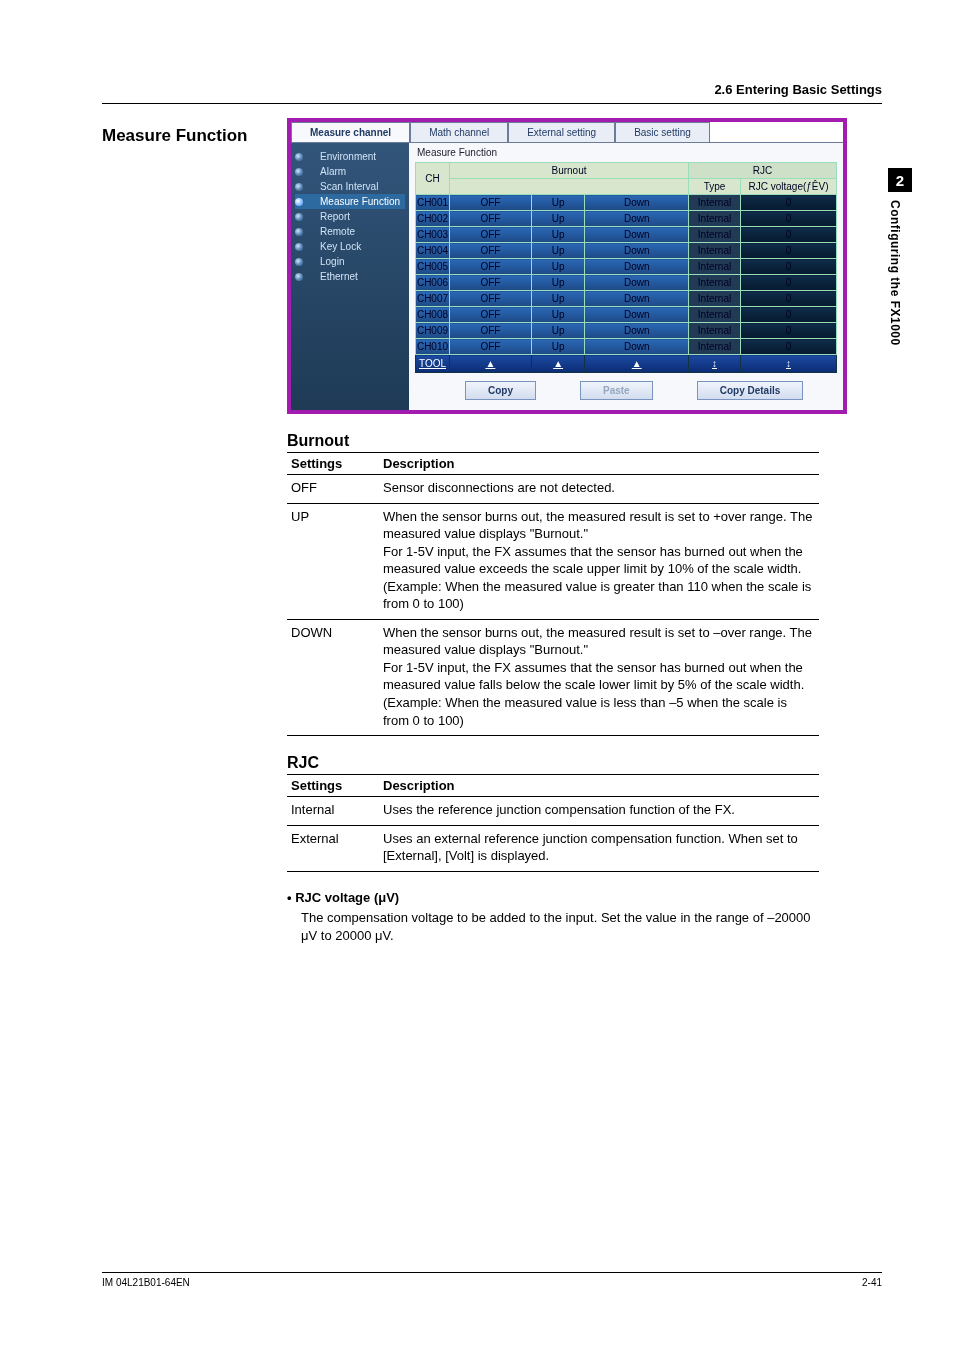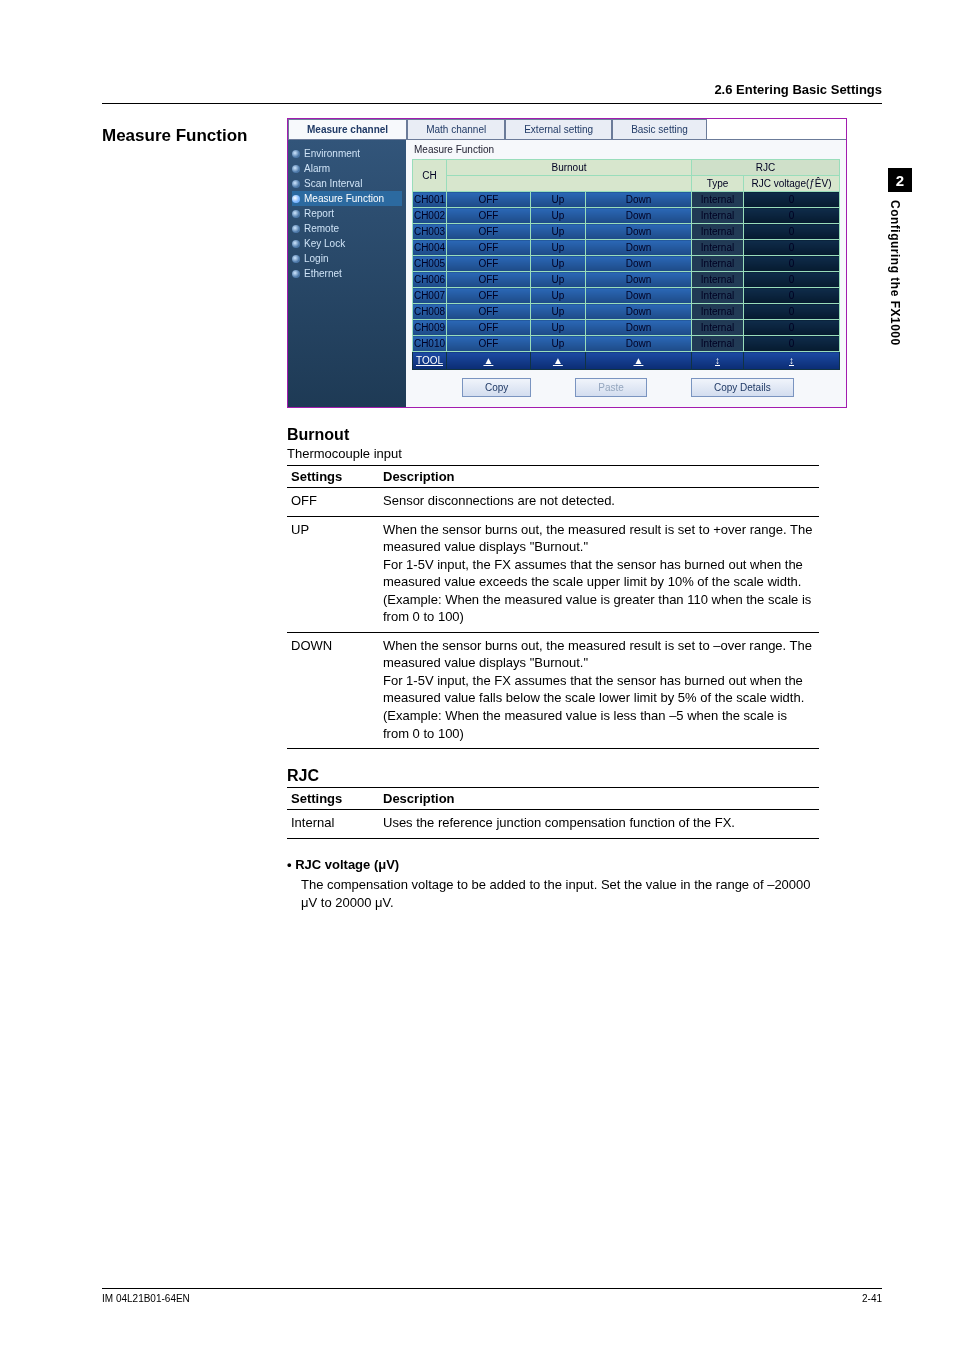--- a/index.html
+++ b/index.html
@@ -4,59 +4,59 @@
 <style>
   * { box-sizing: border-box; margin: 0; padding: 0; }
   html, body { width: 954px; height: 1350px; background: #fff; font-family: Arial, Helvetica, sans-serif; color: #000; }
   .page { position: relative; width: 954px; height: 1350px; padding: 82px 72px 40px 102px; border-radius: 11px; }
   .section-header { text-align: right; font-size: 13px; font-weight: bold; margin-bottom: 6px; }
   .hr-top { border: none; border-top: 1px solid #000; margin-bottom: 14px; }
   .main-title { font-size: 17px; font-weight: bold; position: absolute; left: 102px; top: 126px; }
   .content-col { margin-left: 185px; width: 560px; }
 
   
-  .app-shot { width: 560px; border: 1px solid #a21caf; font-size: 10px; background: #fff; }
+  .app-shot { width: 560px; border: 4px solid #a21caf; font-size: 10px; background: #fff; }
   .app-tabs { display: flex; background: #fff; }
   .app-tab { padding: 4px 18px; border: 1px solid #6b7b99; border-bottom: none; background: #e9edf5; color: #203a66; }
   .app-tab.active { background: #f7f9fc; font-weight: bold; }
   .app-body { display: flex; border-top: 1px solid #6b7b99; }
   .nav { width: 118px; background: linear-gradient(#32557a,#1e3a55); padding: 6px 4px; }
-  .nav-item { display: flex; align-items: center; gap: 4px; color: #cfe3f6; padding: 2px 0; font-size: 10px; white-space: nowrap; }
+  .nav-item { display: flex; align-items: center; gap: 17px; color: #cfe3f6; padding: 2px 0; font-size: 10px; white-space: nowrap; }
   .nav-item.sel { background: #2c6aa0; color: #fff; }
   .bullet { width: 8px; height: 8px; border-radius: 50%; background: radial-gradient(circle at 3px 3px,#cfe7ff,#4c78a8 60%); flex: none; }
   .bullet.sel { background: radial-gradient(circle at 3px 3px,#fff,#78b4ff 60%); }
   .group { flex: 1; background: #f6f8fb; padding: 4px 6px 10px; }
   .grid { width: 100%; border-collapse: collapse; font-size: 10px; }
   .grid th, .grid td { border: 1px solid #9db; background: #cfe0c9; text-align: center; padding: 2px 0; color: #002; }
   .grid thead th { background: #d7e6cd; font-weight: normal; }
   .grid thead .rjc-h { background: #cfe0c9; }
   .cell-blue { background: linear-gradient(#2b68b7,#1d4a86) !important; color: #fff; border:1px solid #134; }
   .cell-dk   { background: #213a55 !important; color: #cde; border:1px solid #134; }
   .cell-num  { background: linear-gradient(#0f2c4a,#061a2f) !important; color: #bcd; text-align: right; padding-right: 6px; border:1px solid #134; }
   .tool-row td { background: linear-gradient(#1c4aa3,#0b2c73) !important; color:#fff; border:1px solid #134; padding:3px 0;text-decoration:underline; }
-  .btnrow { display: flex; gap: 44px; padding: 8px 10px 0 50px; }
+  .btnrow { display: flex; gap: 44px; padding: 8px 10px 0 50px; font-weight: bold; }
   .softbtn { border: 1px solid #7a94c0; background: linear-gradient(#f0f4fb,#d3ddef); color:#203a66; font-size: 10px; padding: 3px 22px; }
   .softbtn.dis { color:#95a7bf; }
 
   
   .doc-h { font-weight: bold; margin: 18px 0 2px 0; }
   .doc-sub { font-size: 13px; margin: 2px 0 4px 0; }
   .tbl { width: 532px; border-collapse: collapse; font-size: 13px; }
   .tbl th { text-align: left; font-weight: bold; border-top: 1.6px solid #000; border-bottom: 1px solid #000; padding: 3px 4px; }
   .tbl td { vertical-align: top; border-bottom: 1px solid #000; padding: 4px 4px 6px; line-height: 1.35; }
   .tbl tr.last td { border-bottom: 1.6px solid #000; }
   .tbl td.p1 { width: 92px; }
   .bul { font-weight: bold; font-size: 13px; margin-top: 10px; }
   .bul-body { font-size: 13px; margin: 4px 0 6px 14px; line-height: 1.4; width: 518px; }
 
   
   .sidetab { position: absolute; right: 42px; top: 168px; width: 24px; }
   .sq { width: 24px; height: 24px; background: #000; color: #fff; font-weight: bold; display:flex; align-items:center; justify-content:center; font-size:15px; }
   .vtxt { writing-mode: vertical-rl; font-size: 12px; font-weight: bold; margin-top: 8px; letter-spacing: 0.5px; }
-  .footer { position: absolute; left: 102px; right: 72px; bottom: 46px; display: flex; justify-content: space-between; font-size: 10px; border-top:1px solid #000; padding-top:4px; }
+  .footer { position: absolute; left: 102px; right: 72px; bottom: 62px; display: flex; justify-content: space-between; font-size: 10px; border-top:1px solid #000; padding-top:4px; }
   .footer .pg { font-weight: normal; }
 </style>
 </head>
 <body>
 
 <div class="page">
   <div class="section-header">2.6  Entering Basic Settings</div>
   <hr class="hr-top">
   <div class="main-title">Measure Function</div>
 
@@ -224,21 +224,20 @@
           <div class="btnrow">
             <div class="softbtn">Copy</div>
             <div class="softbtn dis">Paste</div>
             <div class="softbtn">Copy Details</div>
           </div>
         </div>
       </div>
     </div>
 
     <div class="doc-h">Burnout</div>
-    <div class="doc-sub">Thermocouple input</div>
     <table class="tbl">
       <thead>
           <tr>
         <th class="p1">Settings</th>
         <th>Description</th>
       </tr>
         </thead>
       <tbody id="burnout-body">
           <tr>
             <td class="p1">OFF</td>
@@ -261,20 +260,24 @@
           <tr>
         <th class="p1">Settings</th>
         <th>Description</th>
       </tr>
         </thead>
       <tbody id="rjc-body">
           <tr>
             <td class="p1">Internal</td>
             <td>Uses the reference junction compensation function of the FX.</td>
           </tr>
+          <tr class="last">
+            <td class="p1">External</td>
+            <td>Uses an external reference junction compensation function.  When set to [External], [Volt] is displayed.</td>
+          </tr>
         </tbody>
     </table>
 
     <div class="bul" style="margin-top:18px">•  RJC voltage (μV)</div>
     <div class="bul-body">The compensation voltage to be added to the input.  Set the value in the range of –20000 μV to 20000 μV.</div>
 
   </div>
 
   <div class="footer">
     <span>IM 04L21B01-64EN</span>

